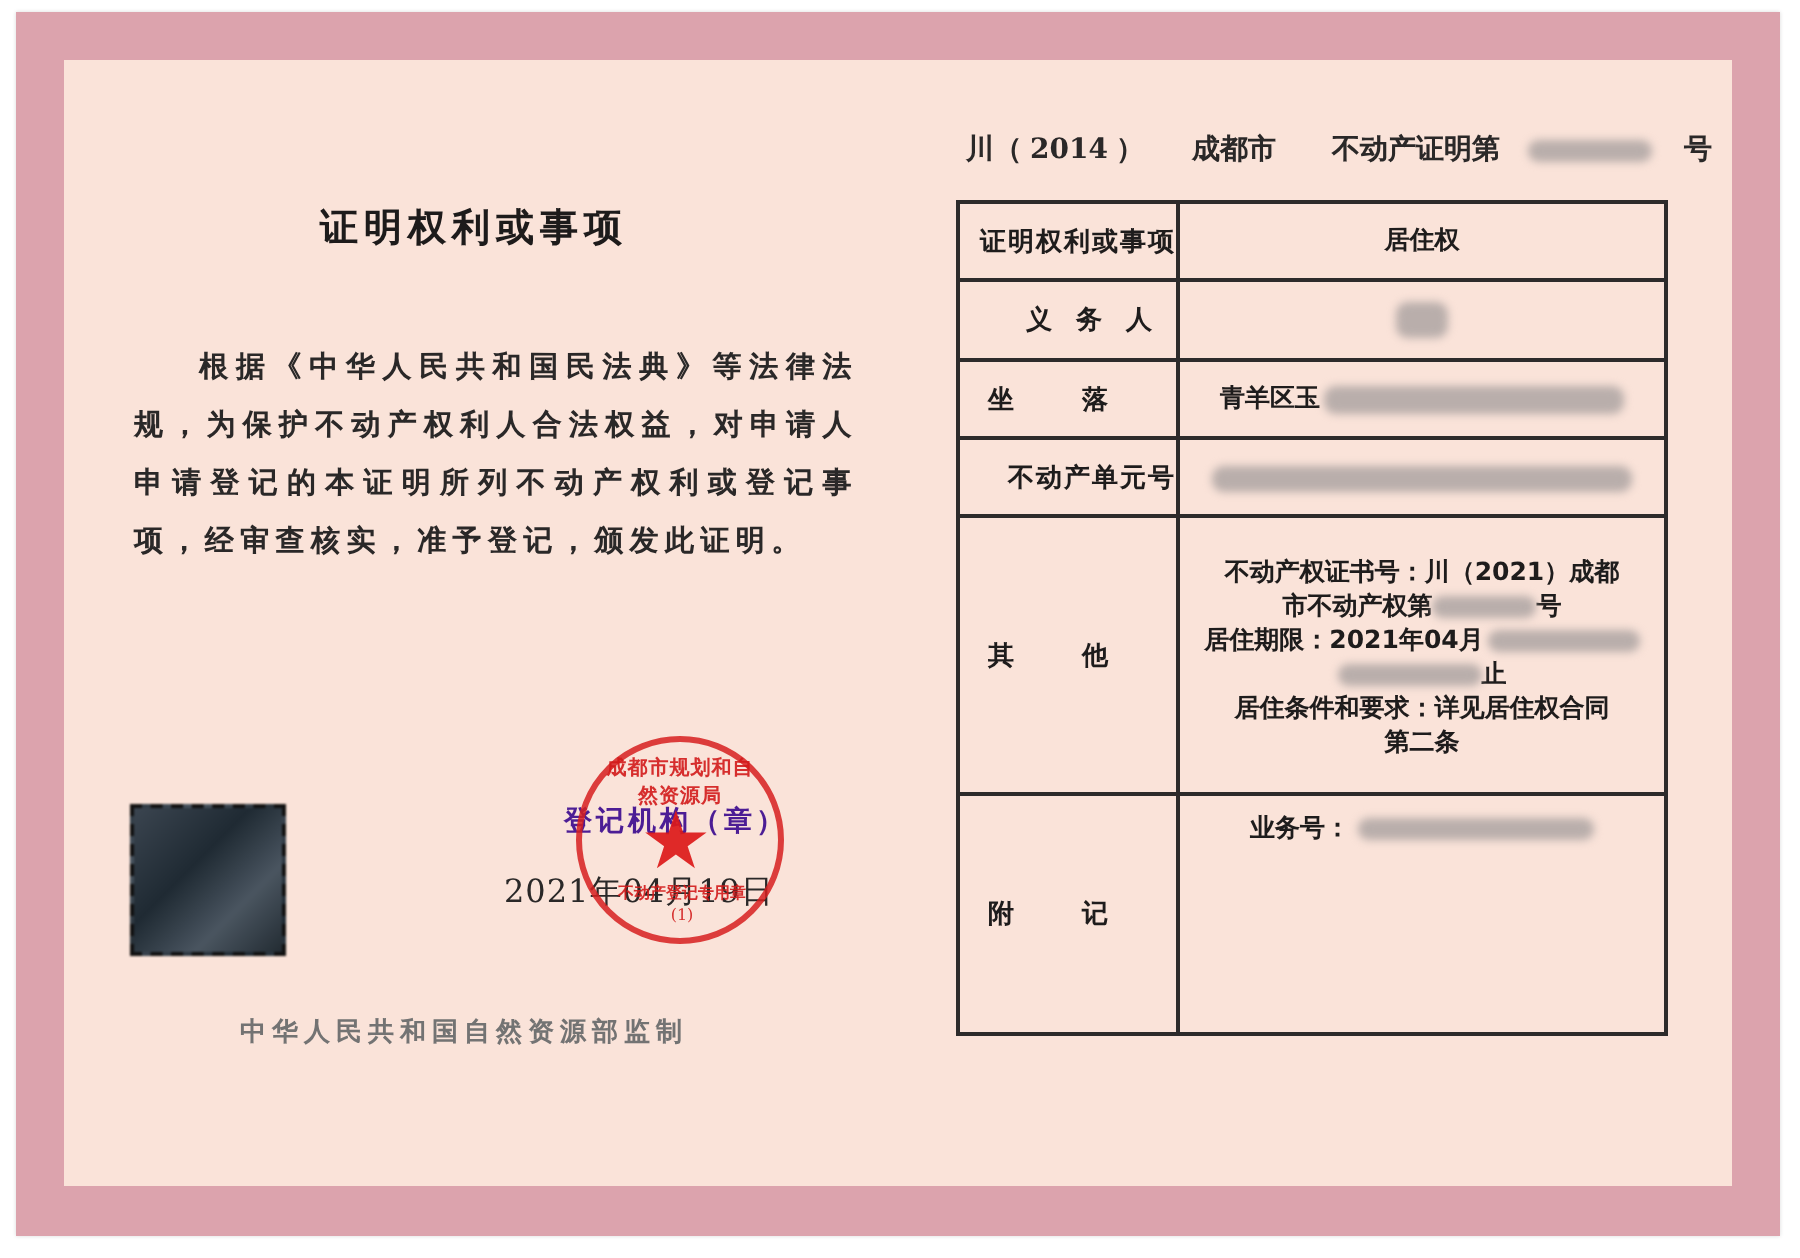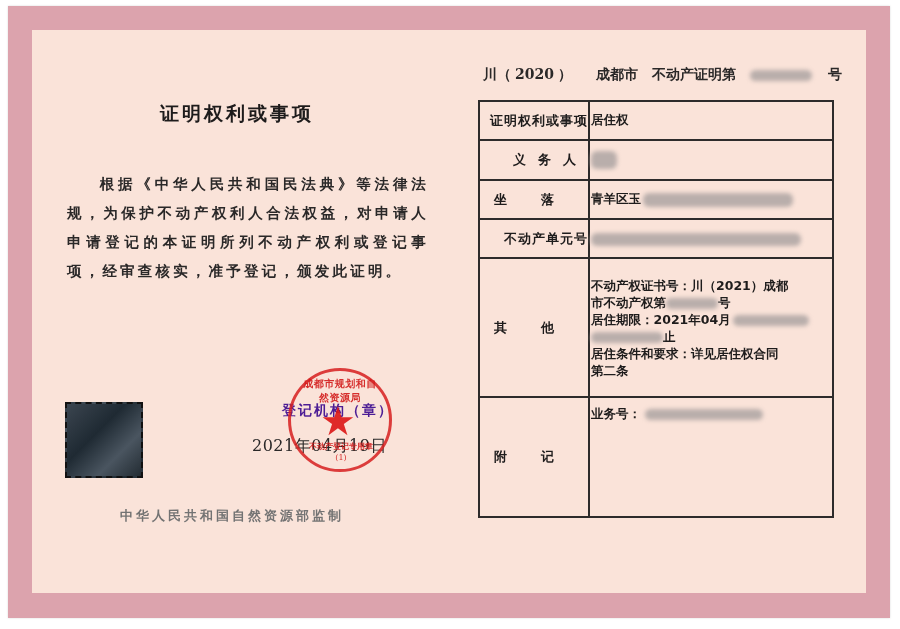--- a/index.html
+++ b/index.html
@@ -69,20 +69,21 @@
   .blur {
     display: inline-block; background: #b9aeab; border-radius: 6px; filter: blur(2px);
     vertical-align: middle;
   }
   table.reg {
     position: absolute; left: 478px; top: 100px; width: 356px; border-collapse: collapse;
   }
   table.reg td {
     border: 2px solid #2d2b2b; padding: 0 1px; font-size: 13px; vertical-align: middle;
     color: #1e1c1c;
+    text-align: center;
   }
   table.reg td.label {
     width: 108px; text-align: right; font-weight: bold; letter-spacing: 1px; padding: 0;
   }
   table.reg td.label.wide { letter-spacing: 12px; }
   table.reg td.label.xwide { letter-spacing: 34px; }
   table.reg td.value { font-family: "DejaVu Sans", "Liberation Sans", sans-serif; font-weight: bold; font-size: 12.5px; }
   .other-lines div { line-height: 17px; font-size: 12.5px; }
 </style>
 </head>
@@ -103,21 +104,21 @@
 <div class="stamp">
   <div class="stamp-ring-text">成都市规划和自然资源局</div>
   <div class="stamp-star">★</div>
   <div class="stamp-bottom">不动产登记专用章</div>
   <div class="stamp-num">(1)</div>
 </div>
 
 <div class="supervisor">中华人民共和国自然资源部监制</div>
 
 <div class="cert-no">
-  <span>川</span><span>（</span><span style="margin:0 4px;">2020</span><span>）</span><span style="margin-left:24px;">成都市</span><span style="margin-left:14px;">不动产证明第</span><span class="blur" style="width:62px;height:11px;margin:0 16px 0 14px;"></span><span>号</span>
+  <span>川</span><span>（</span><span style="margin:0 4px;">2014</span><span>）</span><span style="margin-left:24px;">成都市</span><span style="margin-left:28px;">不动产证明第</span><span class="blur" style="width:62px;height:11px;margin:0 16px 0 14px;"></span><span>号</span>
 </div>
 
 <table class="reg">
   <tbody>
       <tr style="height:39px;">
     <td class="label">证明权利或事项</td>
     <td class="value">居住权</td>
   </tr>
   <tr style="height:40px;">
     <td class="label wide">义务人</td>

